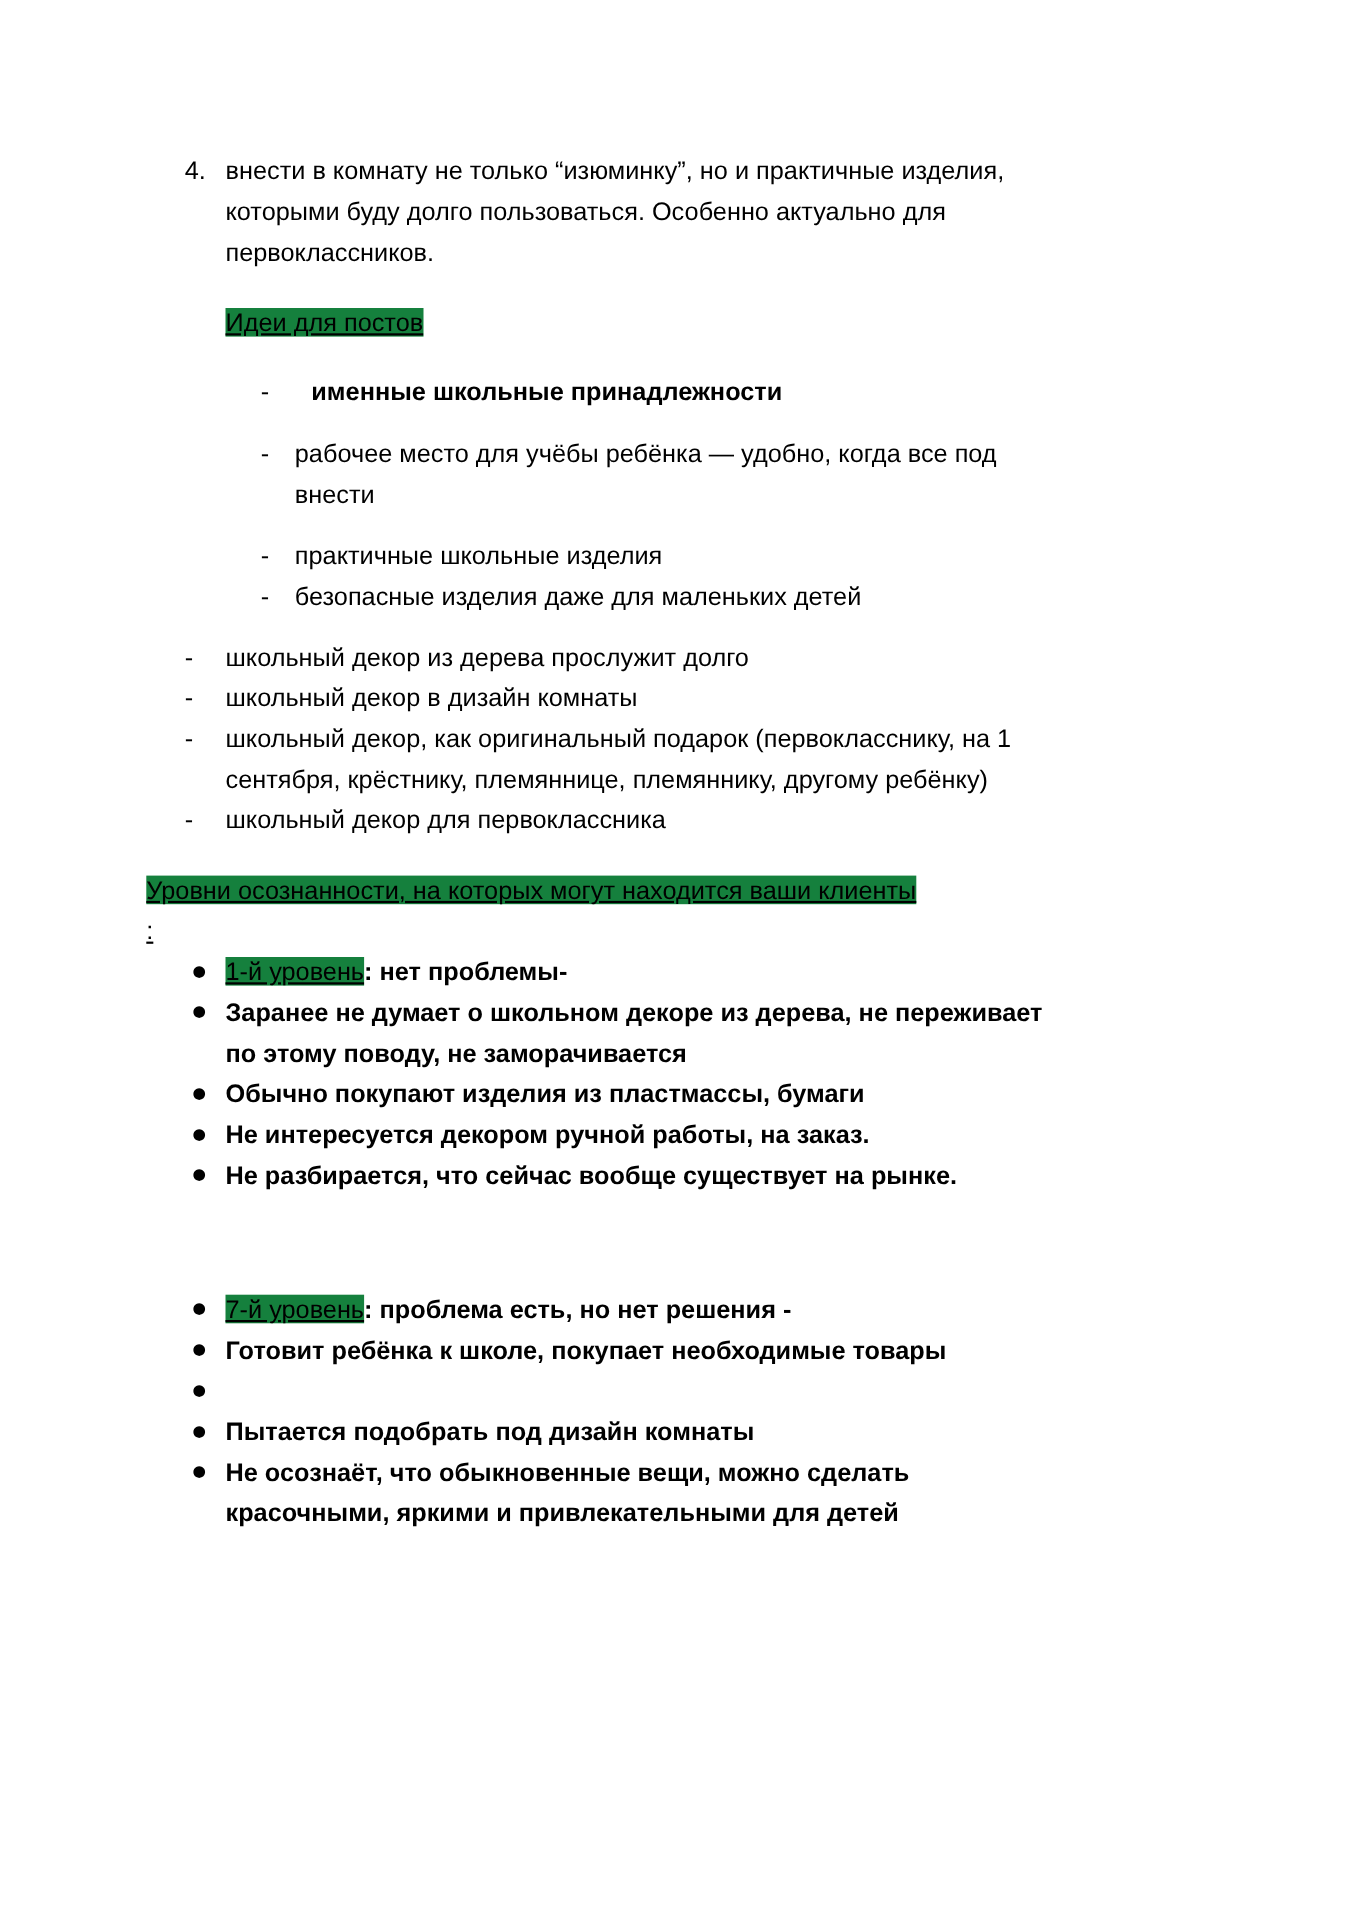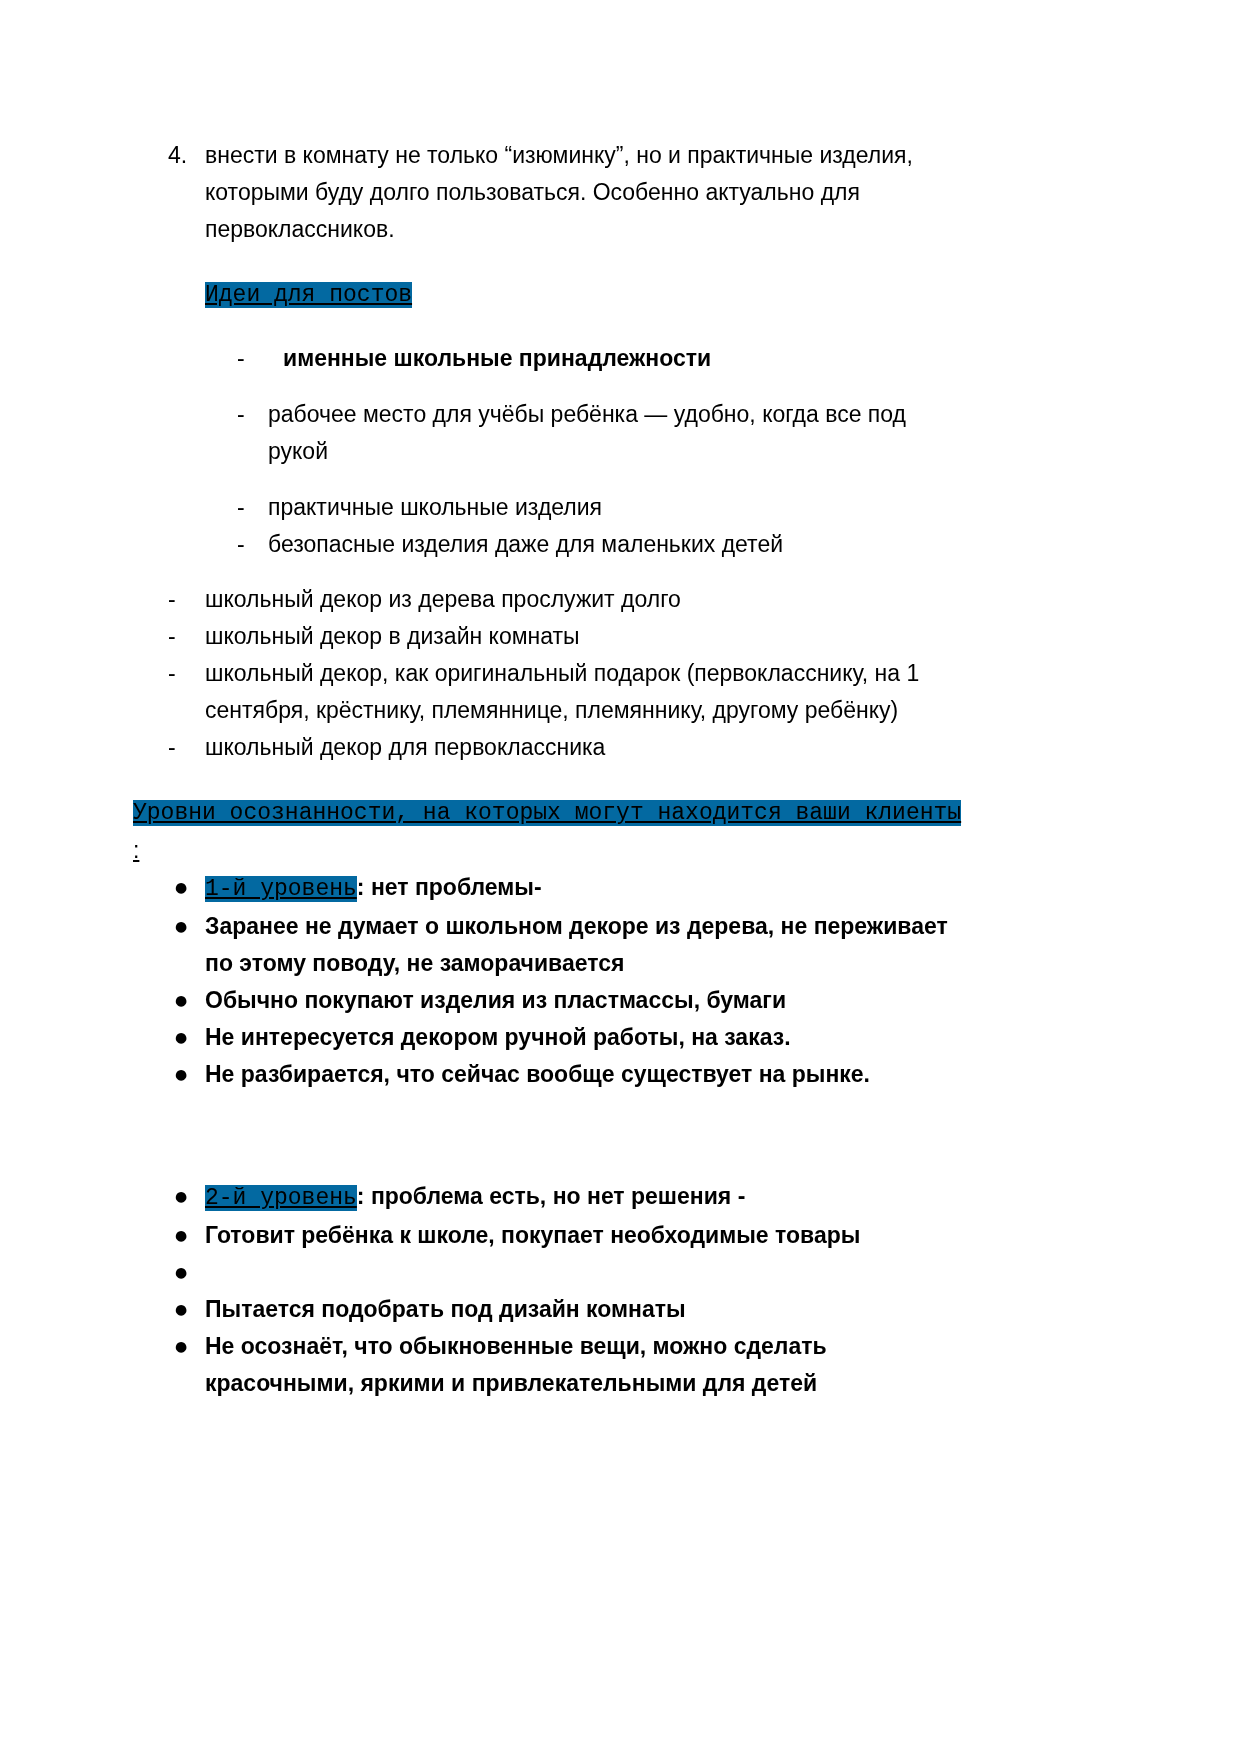--- a/index.html
+++ b/index.html
@@ -16,21 +16,21 @@
   .page { position:relative; padding-top:137px; }
 
   .row { display:flex; align-items:flex-start; }
 
   
   .item4 { margin-left:168px; }
   .item4 .num { width:37px; flex:none; }
   .item4 .text { width:720px; }
 
   
-  .hl { background:#0369a1; text-decoration:underline;font-family:Liberation Mono, monospace; }
+  .hl { background:#15803d; text-decoration:underline; }
 
   
   .ideas-heading { margin-left:205px; margin-top:27px; }
 
   
   .sub-list { margin-left:237px; margin-top:26px; }
   .sub-list .marker { width:31px; flex:none; }
   .sub-list .text { width:680px; }
   .sub-list .indent-extra { padding-left:15px;font-weight:bold; }
   .sp { margin-top:19px; }
@@ -66,21 +66,21 @@
     <span class="hl">Идеи для постов</span>
   </div>
 
   <div class="sub-list">
     <div class="row">
       <span class="marker">-</span>
       <span class="text indent-extra">именные школьные принадлежности</span>
     </div>
     <div class="row sp">
       <span class="marker">-</span>
-      <span class="text">рабочее место для учёбы ребёнка —  удобно, когда все под рукой</span>
+      <span class="text">рабочее место для учёбы ребёнка —  удобно, когда все под внести</span>
     </div>
     <div class="row sp">
       <span class="marker">-</span>
       <span class="text">практичные школьные изделия</span>
     </div>
     <div class="row">
       <span class="marker">-</span>
       <span class="text">безопасные изделия даже для маленьких детей</span>
     </div>
   </div>
@@ -128,21 +128,21 @@
     </li>
     <li>
       <span class="marker">●</span>
       <span class="text">Не разбирается, что сейчас вообще существует на рынке.</span>
     </li>
   </ul>
 
   <ul class="blist level2">
     <li>
       <span class="marker">●</span>
-      <span class="text"><span class="hl lvl-label">2-й уровень</span><span>: проблема есть, но нет решения -</span></span>
+      <span class="text"><span class="hl lvl-label">7-й уровень</span><span>: проблема есть, но нет решения -</span></span>
     </li>
     <li>
       <span class="marker">●</span>
       <span class="text">Готовит ребёнка к школе, покупает необходимые товары</span>
     </li>
     <li>
       <span class="marker">●</span>
     </li>
     <li>
       <span class="marker">●</span>

